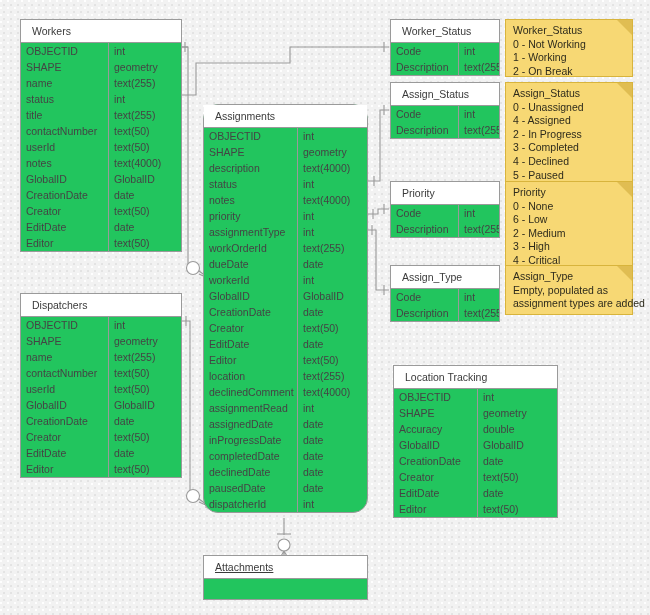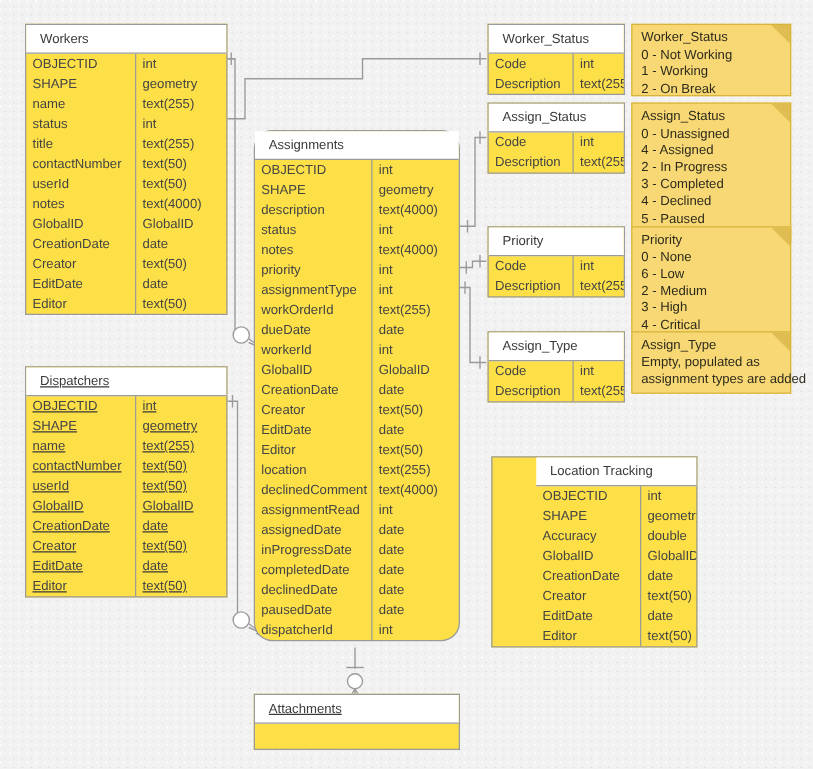--- a/index.html
+++ b/index.html
@@ -26,21 +26,21 @@
   #wires {
     position: absolute;
     left: 0; top: 0;
     width: 650px; height: 615px;
     pointer-events: none;
   }
 
   
   .entity {
     position: absolute;
-    background: #fde047;
+    background: #22c55e;
     border: 1.5px solid #9a9a9a;
     box-sizing: border-box;
     z-index: 3;
   }
   .entity .title {
     font-size: 10.5px;
     padding: 5px 0 5px 11px;
     border-bottom: 1.5px solid #9a9a9a;
     color: #3a3a3a;
     background: #fff;
@@ -197,21 +197,21 @@
             <td class="ftype">date</td>
           </tr>
       <tr>
             <td class="fname">Editor</td>
             <td class="ftype">text(50)</td>
           </tr>
     </tbody>
       </table>
   </div>
 
-  <div class="entity w-dispatchers" id="e-dispatchers" style="left:20px; top:293px; width:162px;text-decoration:underline;">
+  <div class="entity w-dispatchers" id="e-dispatchers" style="left:20px; top:293px; width:162px;">
     <div class="title">Dispatchers</div>
     <table>
         <tbody>
       <tr>
             <td class="fname">OBJECTID</td>
             <td class="ftype">int</td>
           </tr>
       <tr>
             <td class="fname">SHAPE</td>
             <td class="ftype">geometry</td>
@@ -413,21 +413,21 @@
             <td class="ftype">int</td>
           </tr>
       <tr>
             <td class="fname">Description</td>
             <td class="ftype">text(255)</td>
           </tr>
     </tbody>
       </table>
   </div>
 
-  <div class="entity w-loc" id="e-location-tracking" style="left:393px; top:365px; width:165px;padding-left:35px;">
+  <div class="entity w-loc" id="e-location-tracking" style="left:393px; top:365px; width:165px;">
     <div class="title">Location Tracking</div>
     <table>
         <tbody>
       <tr>
             <td class="fname">OBJECTID</td>
             <td class="ftype">int</td>
           </tr>
       <tr>
             <td class="fname">SHAPE</td>
             <td class="ftype">geometry</td>

